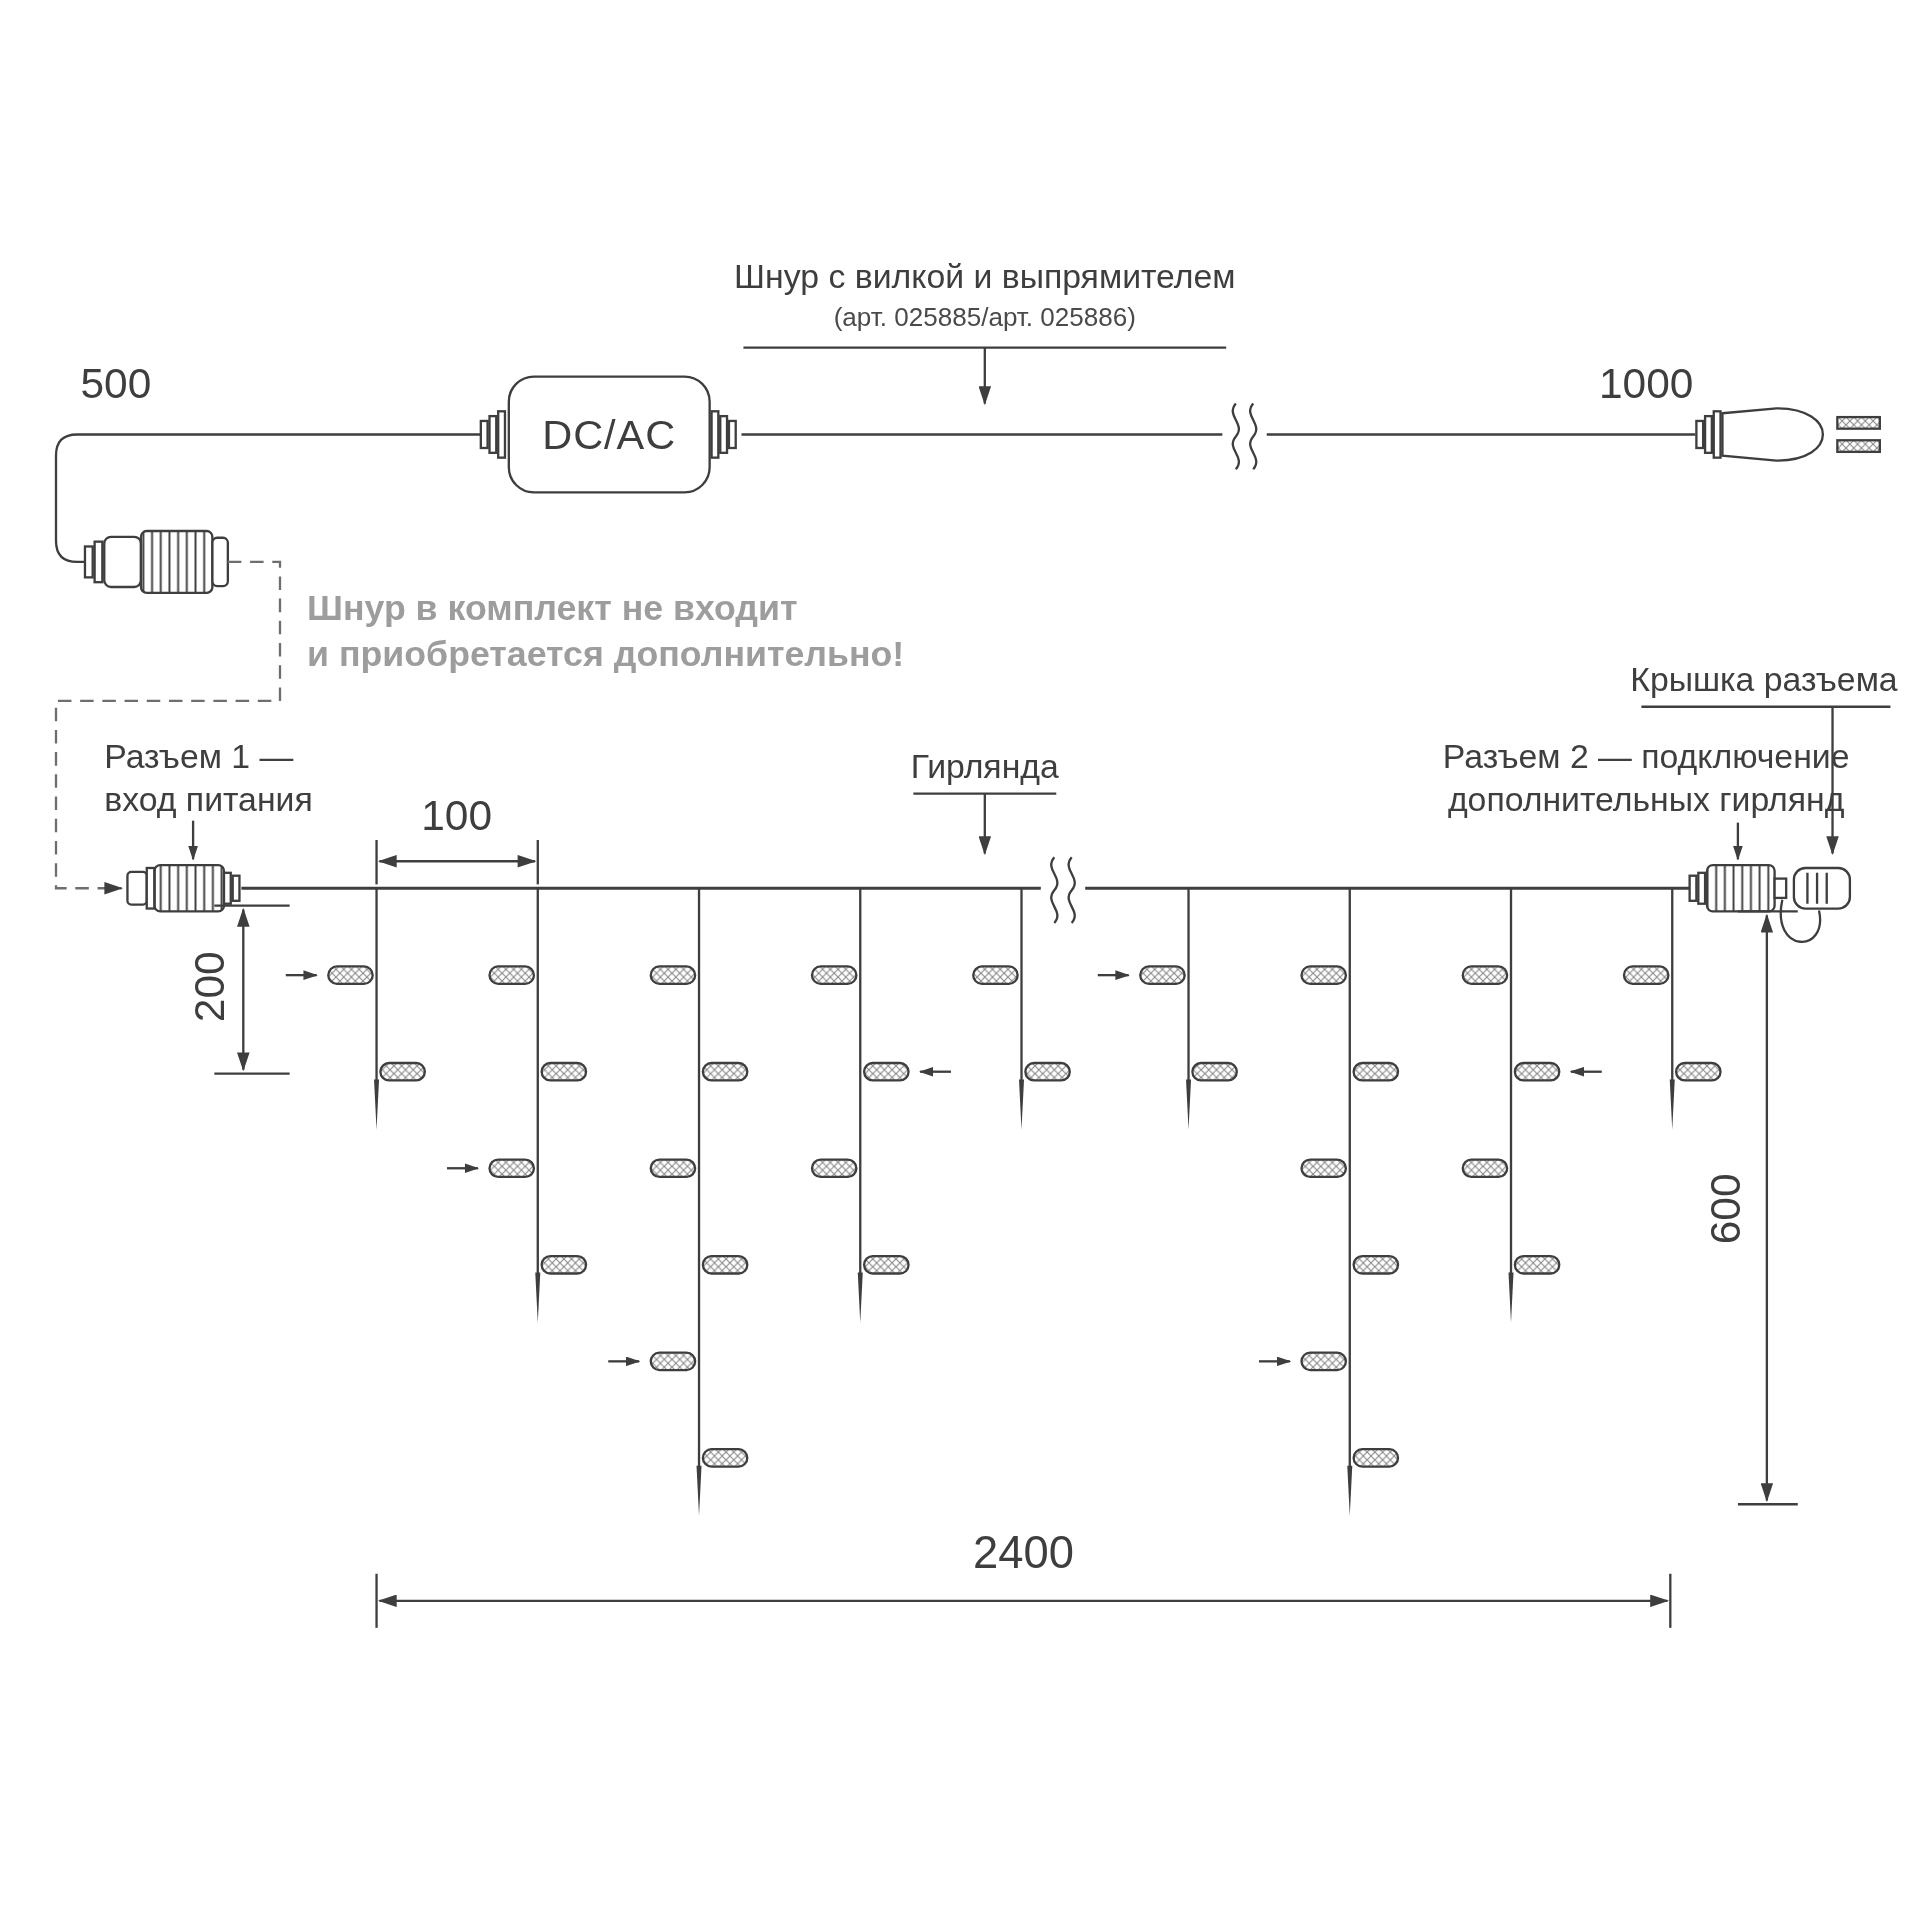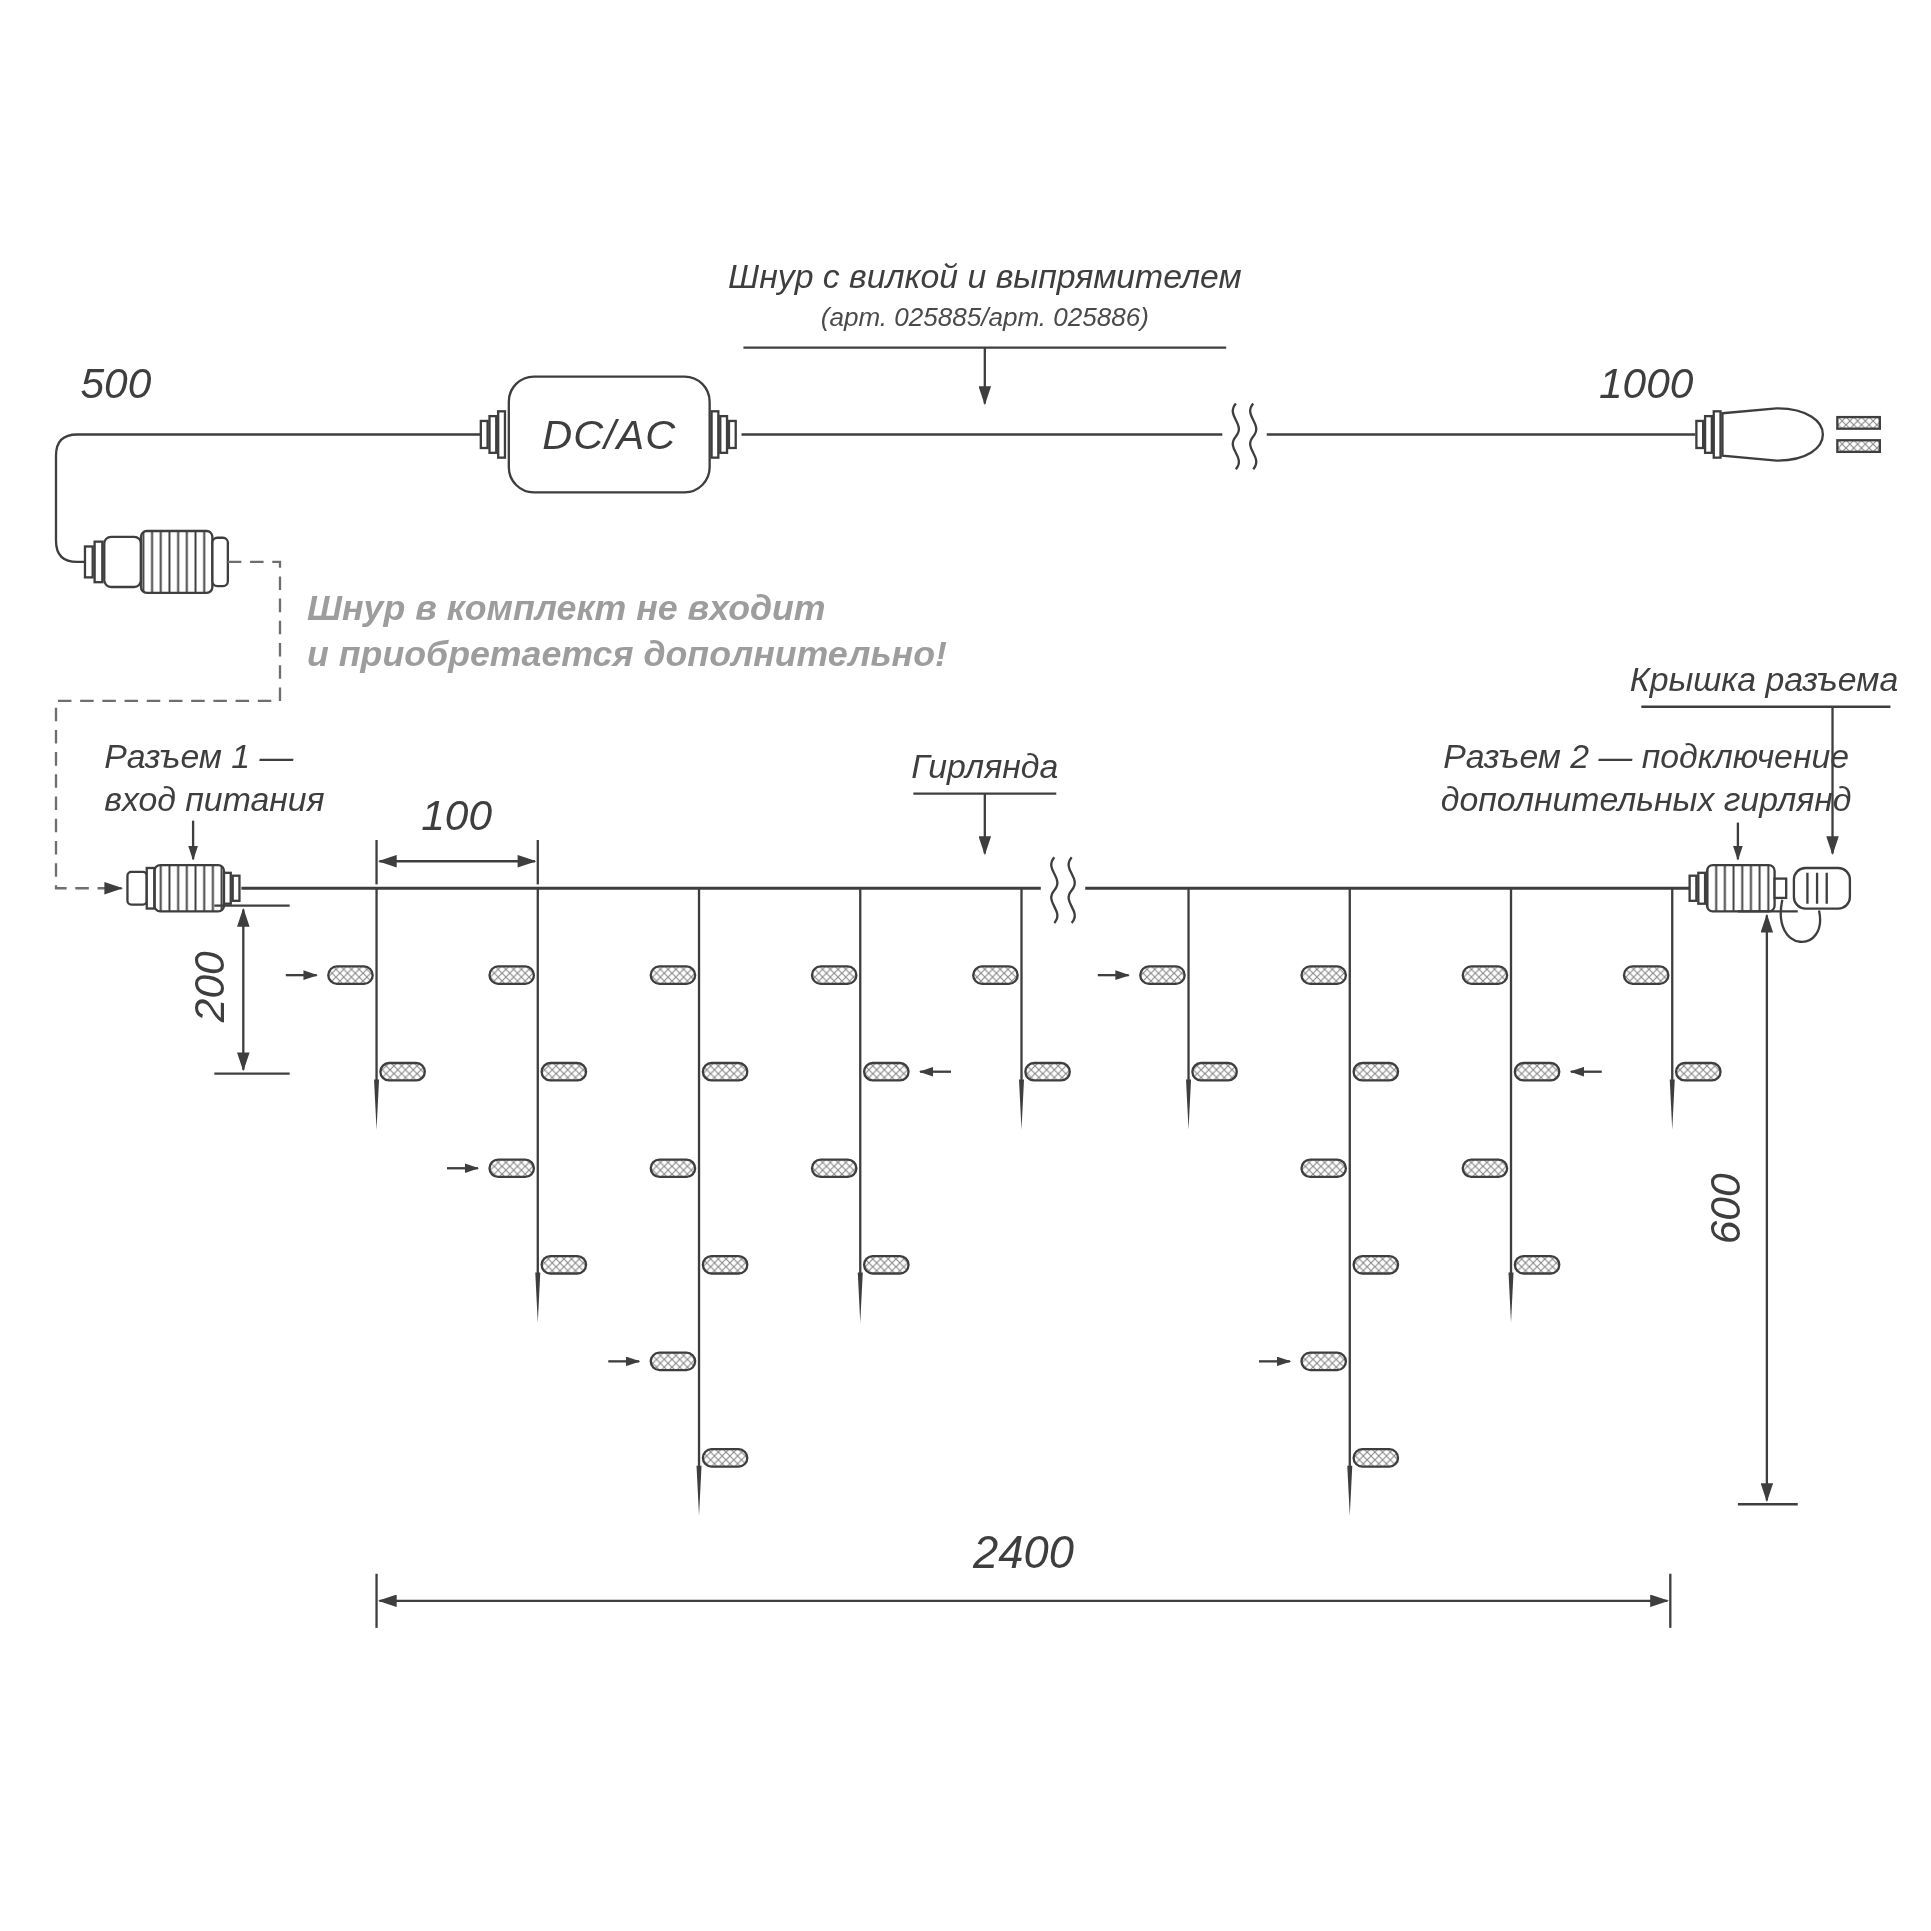--- a/index.html
+++ b/index.html
@@ -1,16 +1,16 @@
 <!DOCTYPE html>
 <html><head>
 <meta charset="utf-8">
 <style>
   html,body{margin:0;padding:0;background:#fff;}
-  .stage{width:1918px;height:1931px;background:#fff;overflow:hidden;position:relative;font-style:italic;}
+  .stage{width:1918px;height:1931px;background:#fff;overflow:hidden;position:relative;}
   svg{display:block;}
   text{font-family:"Liberation Sans","DejaVu Sans",sans-serif;fill:#3e3e3e;}
   .lbl{font-size:35px;}
   .lbl-sm{font-size:27px;fill:#4a4a4a;}
   .dim{font-size:44px;}
   .dim-lg{font-size:47px;}
   .dcac{font-size:43px;letter-spacing:1px;}
   .note{font-size:37px;font-weight:bold;fill:#9d9d9d;}
   .stroke{fill:none;stroke:#3e3e3e;stroke-width:2.4px;}
   .thick{stroke-width:3px;}

